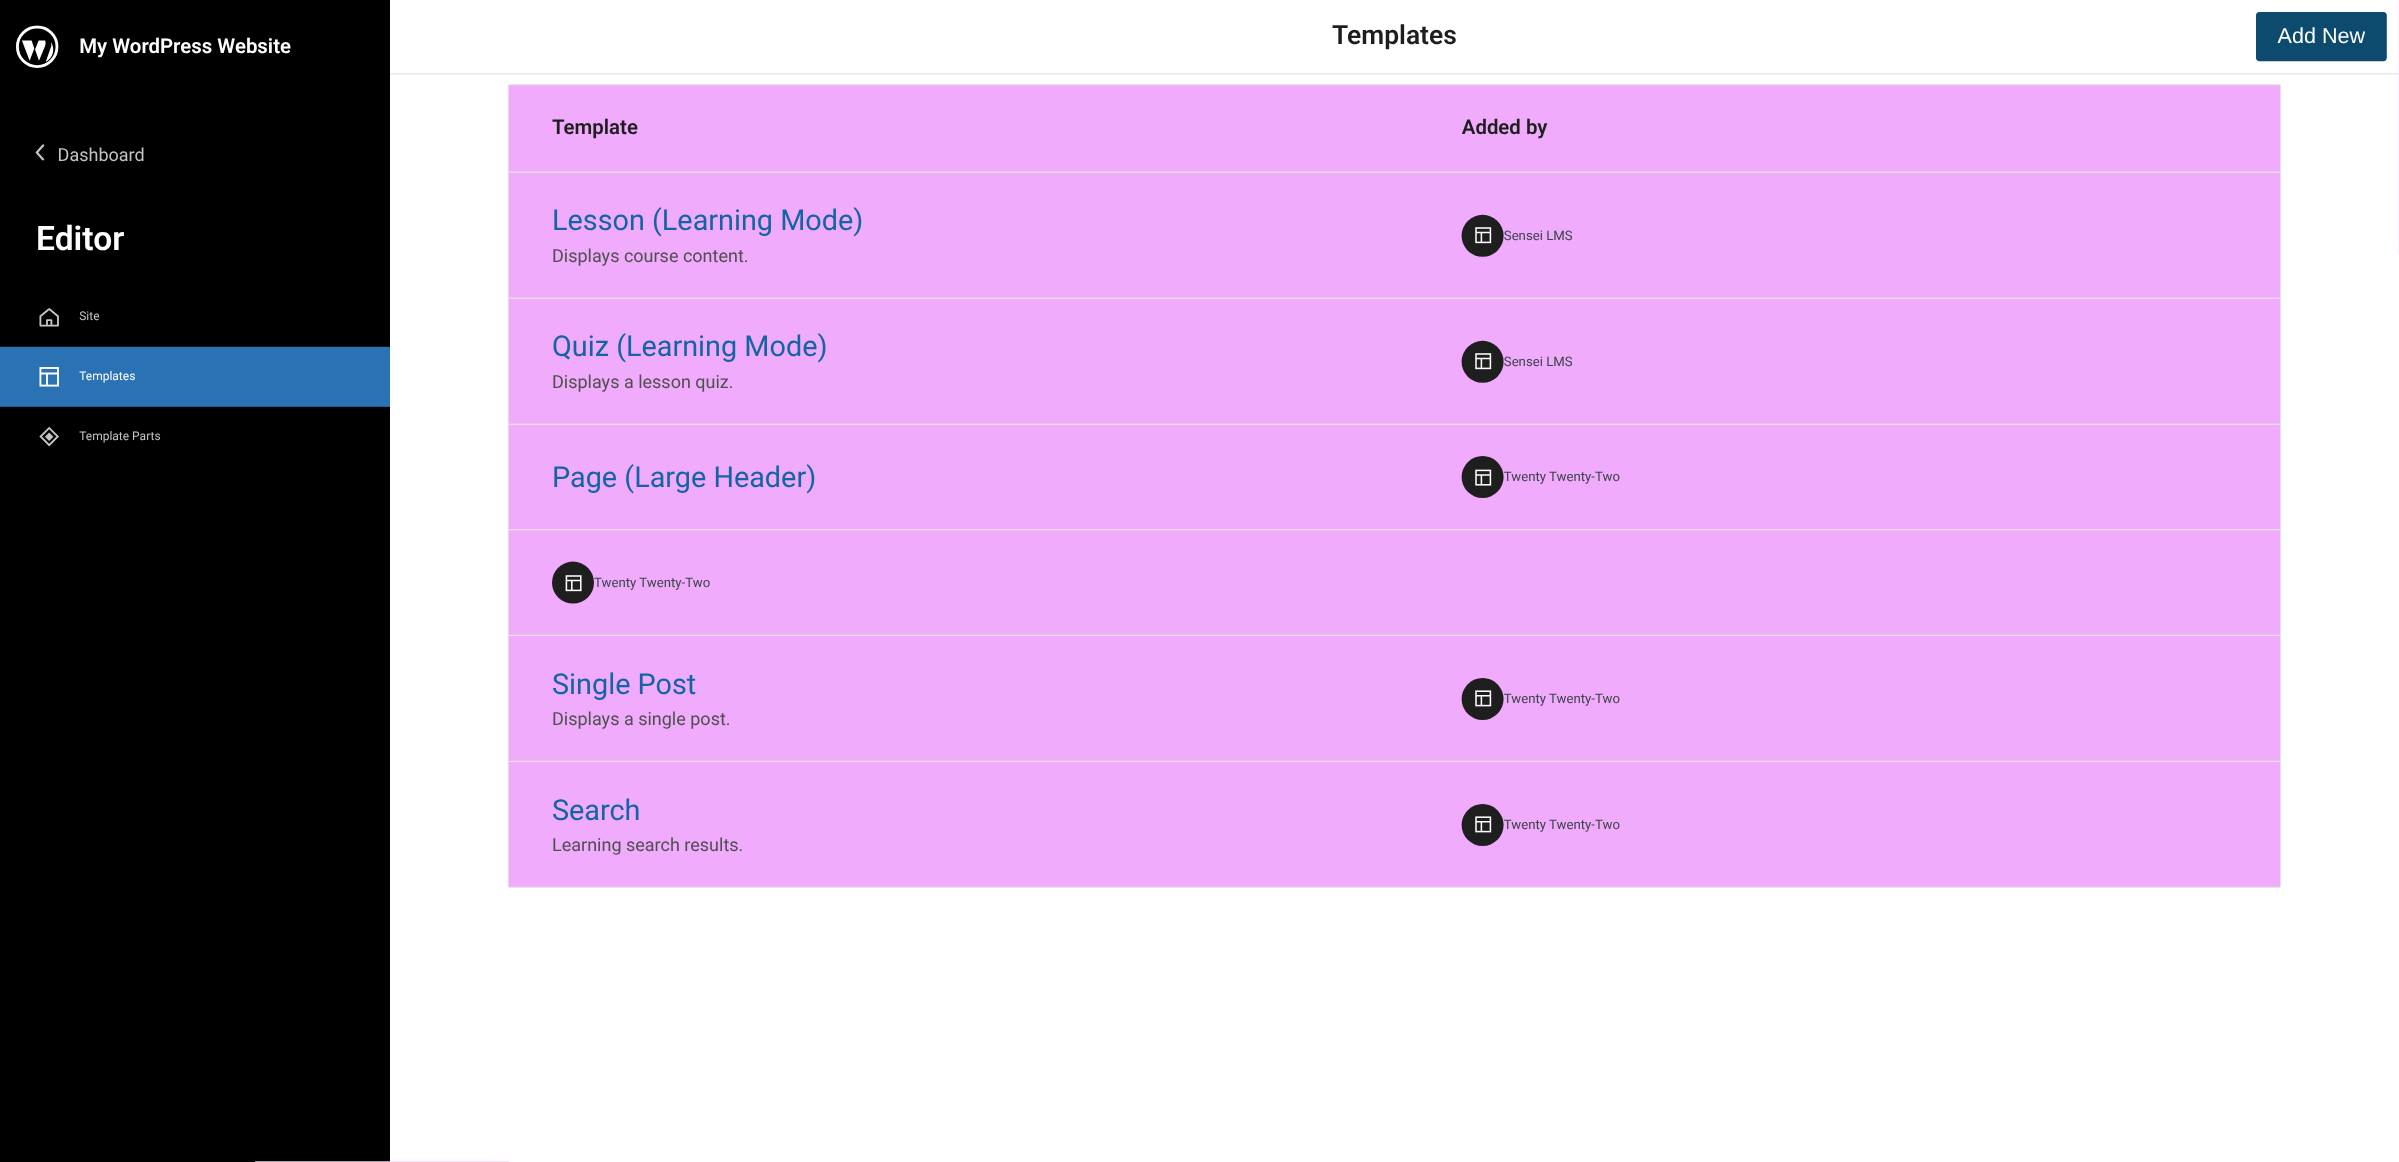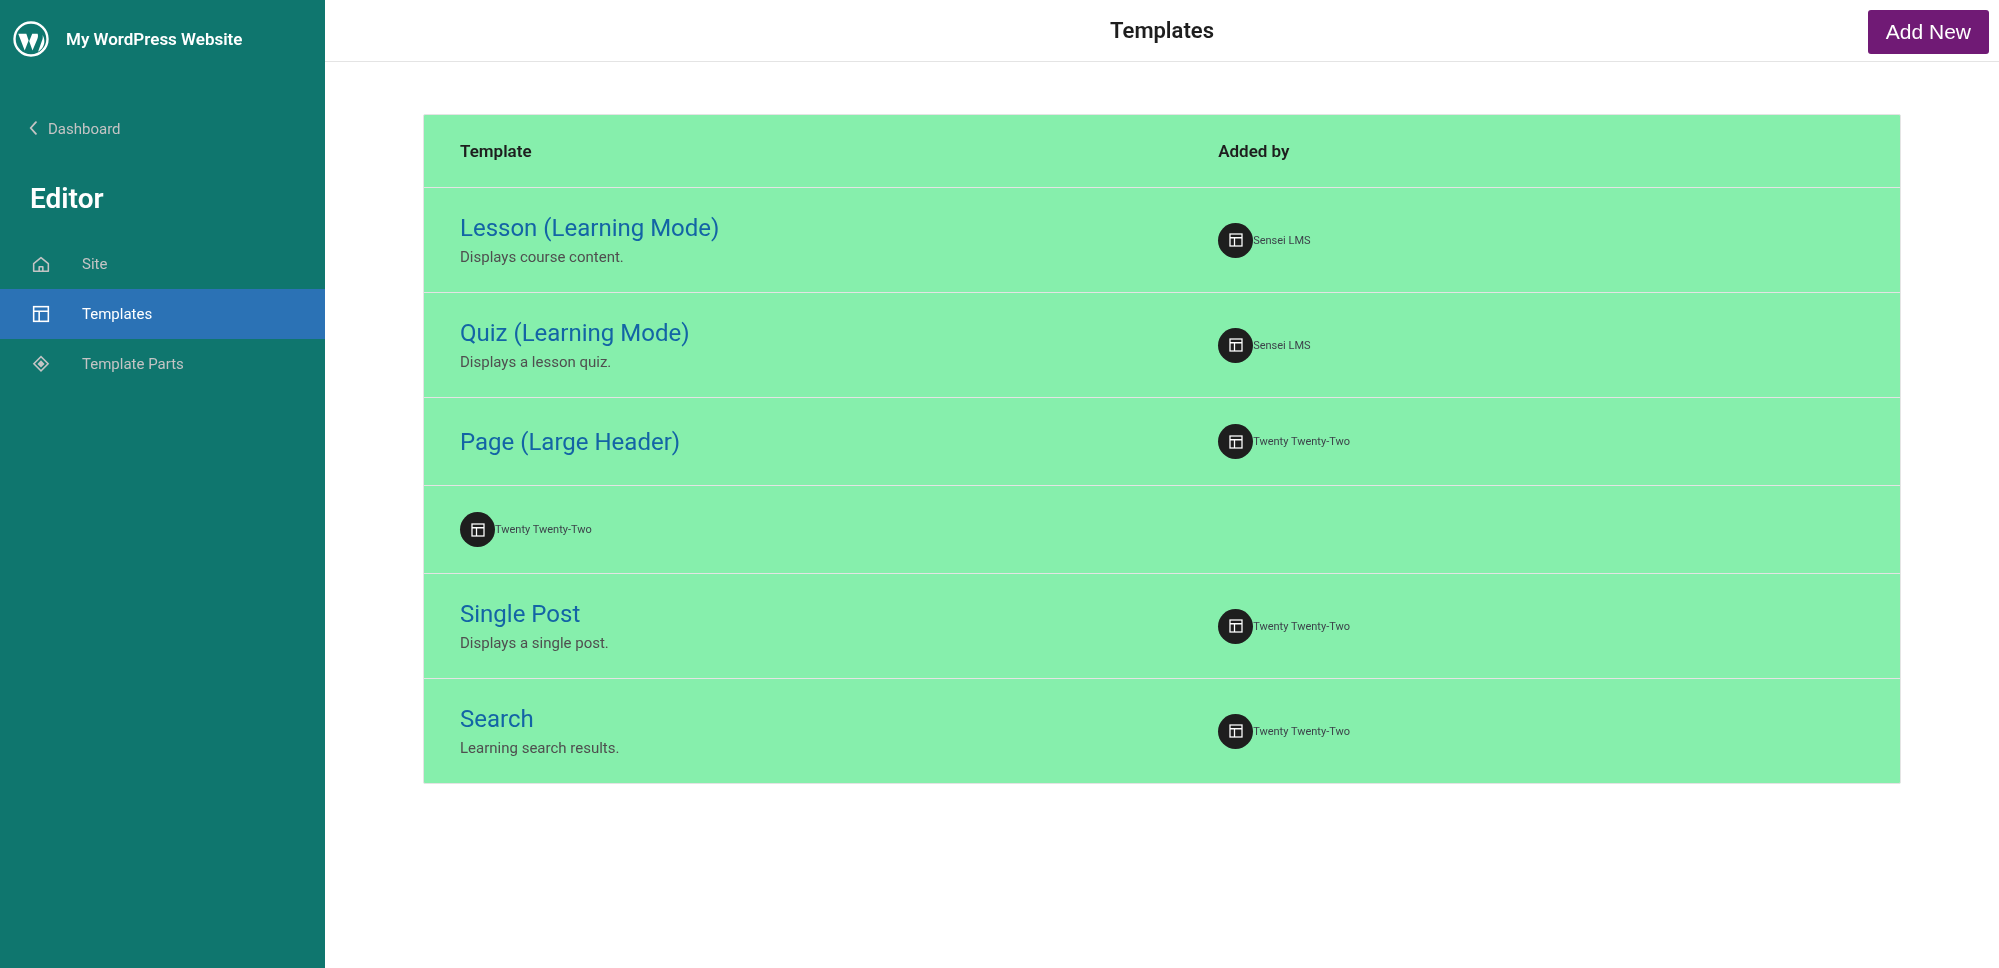--- a/index.html
+++ b/index.html
@@ -7,21 +7,21 @@
       font-family: -apple-system, BlinkMacSystemFont, "Segoe UI", Roboto, Helvetica, Arial, sans-serif;
       background: #fff;
       color: #1e1e1e;
       display: flex;
       min-height: 100vh;
       font-size: 15px;
     }
     
     .sidebar {
       width: 325px;
-      background: #0f766e;
+      background: #000000;
       color: #e0e0e0;
       flex: 0 0 325px;
       padding-top: 8px;
     }
     .sidebar-top {
       display: flex;
       align-items: center;
       padding: 10px 20px 10px 10px;
       gap: 14px;
     }
@@ -36,42 +36,42 @@
       padding: 14px 28px; color: #c4c4c4; font-size: 15px;
       cursor: pointer; margin-top: 36px;
     }
     .dash-link .chev { font-size: 14px; color:#c4c4c4; }
     .editor-title {
       padding: 30px 23px 24px 30px;
       font-size: 28px; font-weight: 600; color: #fff;
     }
     .nav-list { list-style: none; }
     .nav-item {
-      display: flex; align-items: center; gap: 30px;
-      padding: 14px 30px; font-size: 15px; color: #c4c4c4;
+      display: flex; align-items: center; gap: 14px;
+      padding: 14px 30px; font-size: 10px; color: #c4c4c4;
       cursor: pointer;
     }
     .nav-item.active { background: #2b72b5; color: #fff; }
     .nav-item .ic { width: 22px; display:inline-flex; align-items:center; justify-content:center; }
     .nav-item .ic svg { width: 22px; height: 22px; }
     
     .main { flex: 1; display: flex; flex-direction: column; }
     .topbar {
       display: flex; align-items: center; justify-content: center;
       height: 62px; border-bottom: 1px solid #e4e4e4; position: relative;
     }
     .page-title { font-size: 22px; font-weight: 600; }
     .add-new {
       position: absolute; right: 10px; top: 10px;
-      background: #701a75; color: #fff; border: none;
-      padding: 10px 18px; font-size: 21px; border-radius: 3px; cursor: pointer; font-weight: 500;
+      background: #0c4a6e; color: #fff; border: none;
+      padding: 10px 18px; font-size: 18px; border-radius: 3px; cursor: pointer; font-weight: 500;
     }
     .content { padding: 8px 98px 40px; }
     .panel {
-      border: 1px solid #e4e4e4; border-radius: 2px; background: #86efac; margin-top: 44px;
+      border: 1px solid #e4e4e4; border-radius: 2px; background: #f0abfc;
     }
     .panel-head {
       display: flex; padding: 26px 36px; border-bottom: 1px solid #e4e4e4;
       font-weight: 600; font-size: 17px;
     }
     .col-template { flex: 0 0 54%; }
     .col-added { flex: 1; }
     .row {
       display: flex; align-items: center; padding: 26px 36px;
       border-bottom: 1px solid #e4e4e4;

